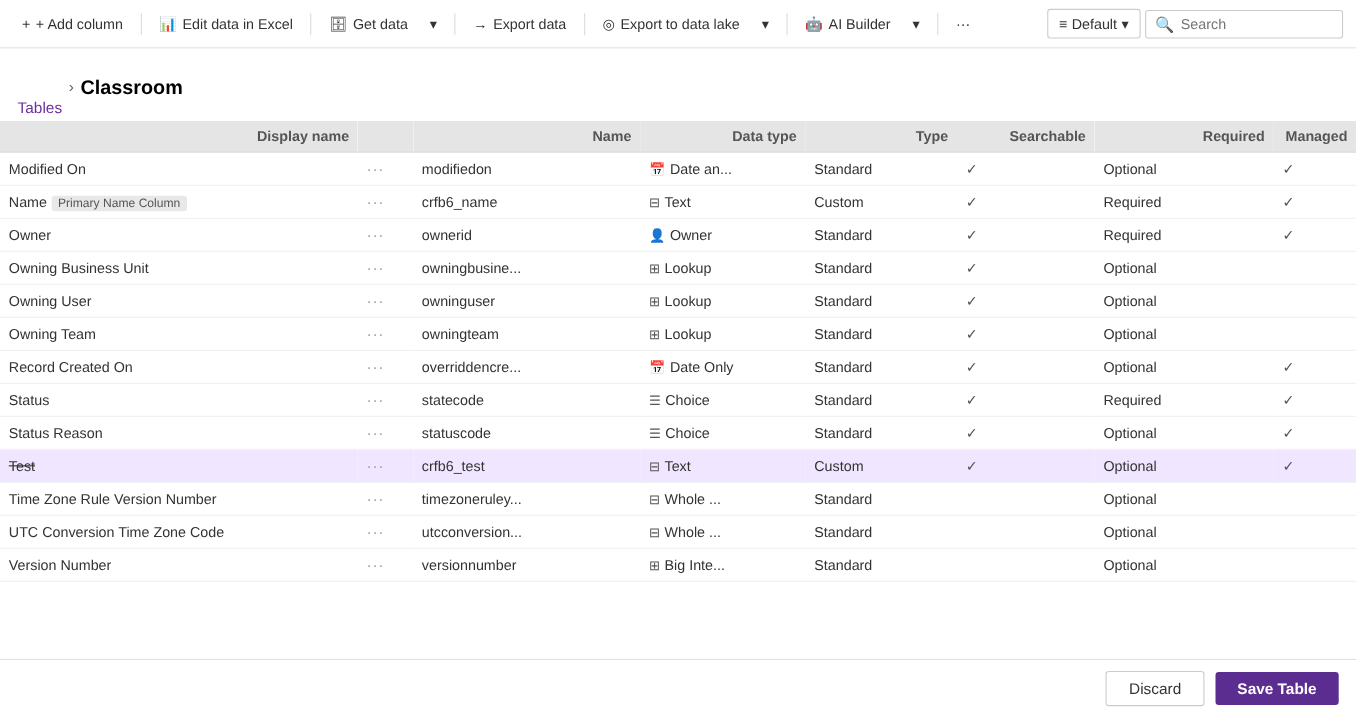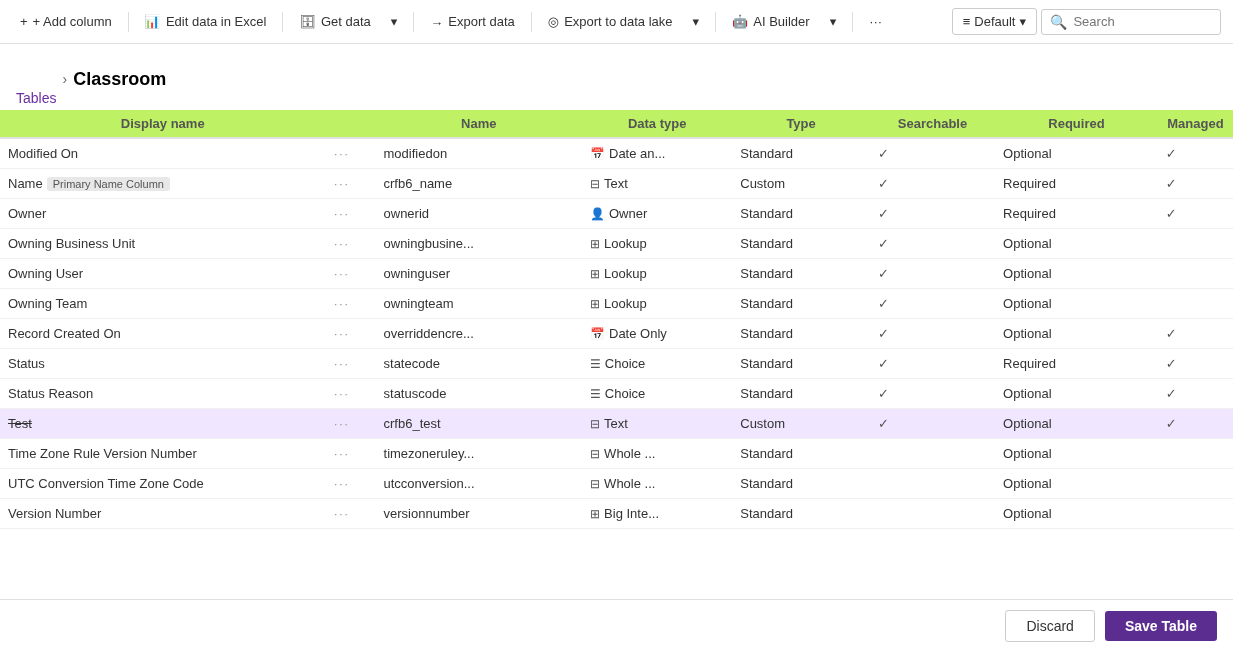--- a/index.html
+++ b/index.html
@@ -44,21 +44,21 @@
     
     .table-container {
       flex: 1; overflow-y: auto; overflow-x: hidden; position: relative;
     }
     table {
       width: 100%; border-collapse: collapse; table-layout: fixed;
     }
     thead tr { border-bottom: 2px solid #e0e0e0; }
     thead th {
       padding: 6px 8px; font-weight: 600; font-size: 13px;
-      color: #555; text-align: center; background: #bef264;
+      color: #555; text-align: right; background: #e5e5e5;
       position: sticky; top: 0; z-index: 1;
     }
     tbody tr { border-bottom: 1px solid #f0f0f0; }
     tbody tr.selected { background: #f0e6ff; }
     td {
       padding: 7px 8px; font-size: 13px; color: #333; vertical-align: middle;
     }
     .dots-menu { color: #999; cursor: pointer; letter-spacing: 1px; font-size: 13px; }
     .type-icon { font-size: 12px; margin-right: 4px; color: #555; }
     .badge-primary {

